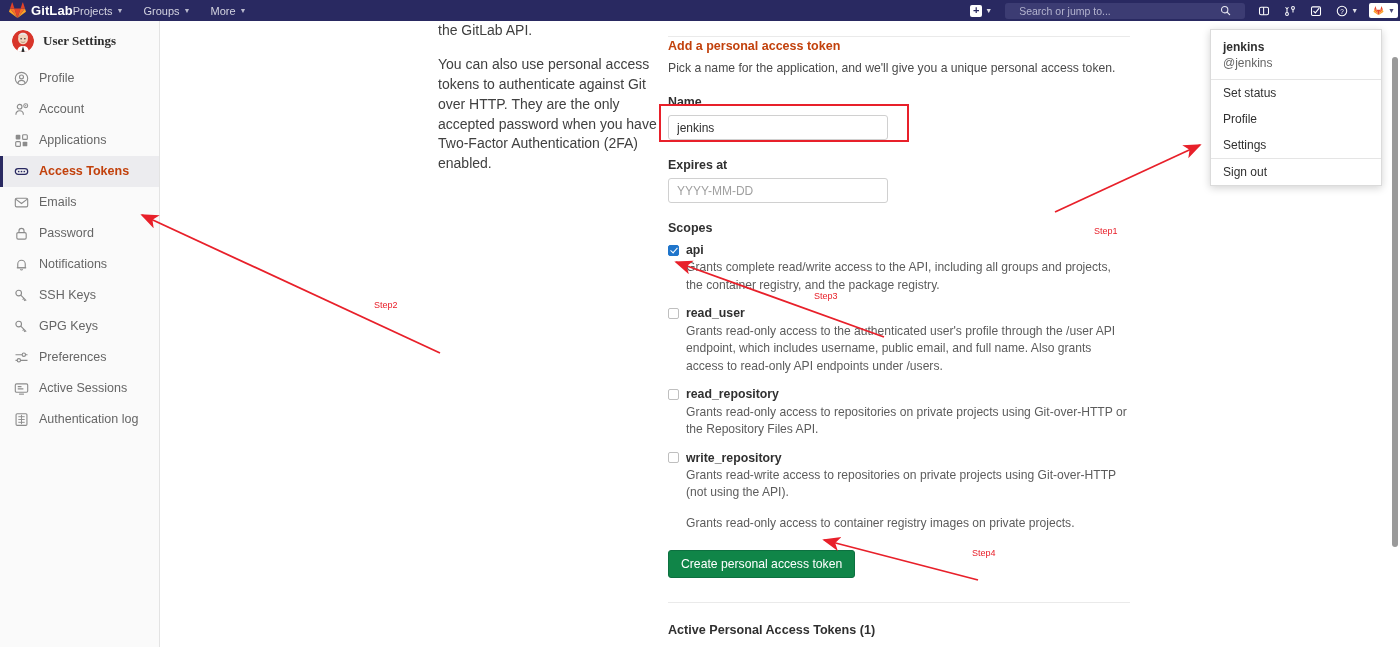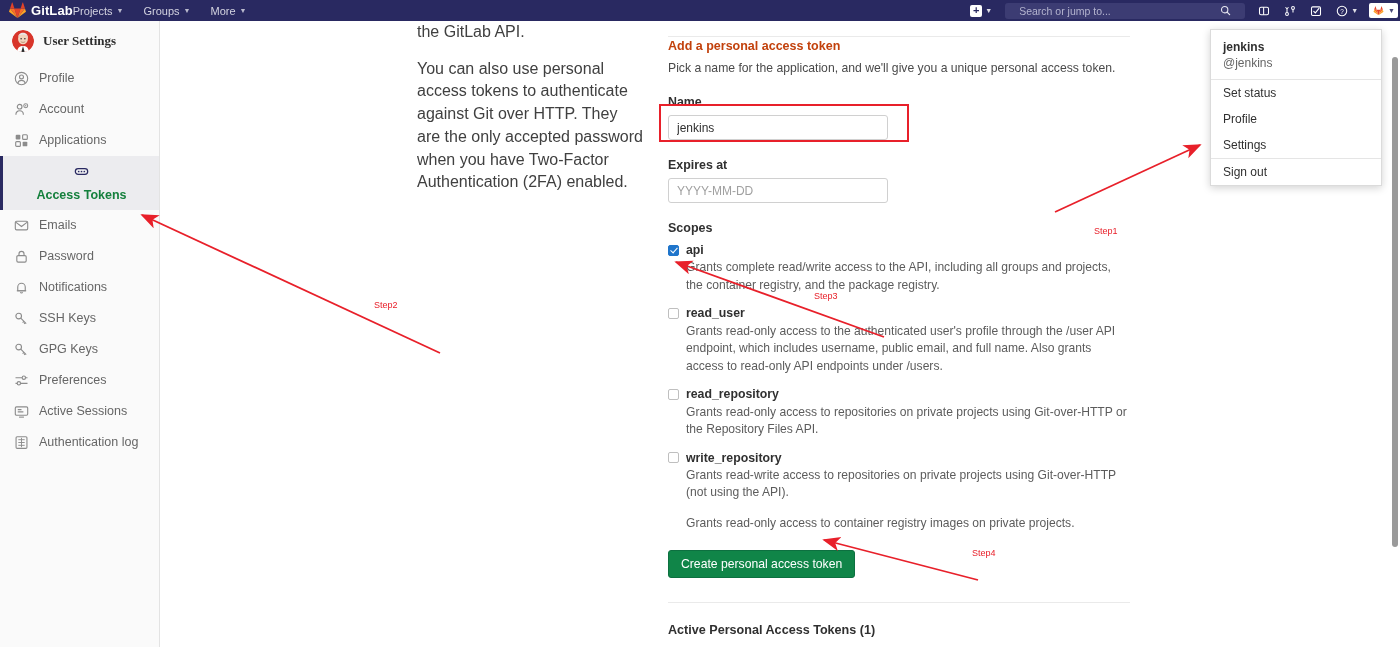--- a/index.html
+++ b/index.html
@@ -105,37 +105,37 @@
   .sb-list { margin-top: 2px; }
   .sb-item {
     display: flex; align-items: center; gap: 10px;
     padding: 8px 10px 8px 14px;
     color: #666; font-size: 12.5px;
     cursor: pointer; position: relative;
     line-height: 1;
   }
   .sb-item .sb-ico { width: 15px; height: 15px; flex: 0 0 15px; display: block; }
   .sb-item.active {
-    background: #ececef; color: #15803d; font-weight: 700; flex-direction: column;
+    background: #ececef; color: #c2410c; font-weight: 700;
   }
   .sb-item.active::before {
     content: ""; position: absolute; left: 0; top: 0; bottom: 0;
     width: 3px; background: #292961;
   }
 
   
   .content {
     position: absolute; top: 21px; left: 160px;
     width: 1232px; height: 626px;
     background: #fff;
     overflow: hidden;
   }
   .left-col {
-    position: absolute; left: 257px; top: 0; width: 226px;
-    font-size: 16px; color: #404040; line-height: 1.42;
+    position: absolute; left: 278px; top: 0; width: 226px;
+    font-size: 14px; color: #404040; line-height: 1.42;
   }
   .left-col p { margin: 0 0 14px 0; }
 
   .form-col {
     position: absolute; left: 508px; top: 18px; width: 462px;
   }
   .hr-top {
     position: absolute; left: 508px; top: 15px; width: 462px; height: 1px;
     background: #eaeaea;
   }

